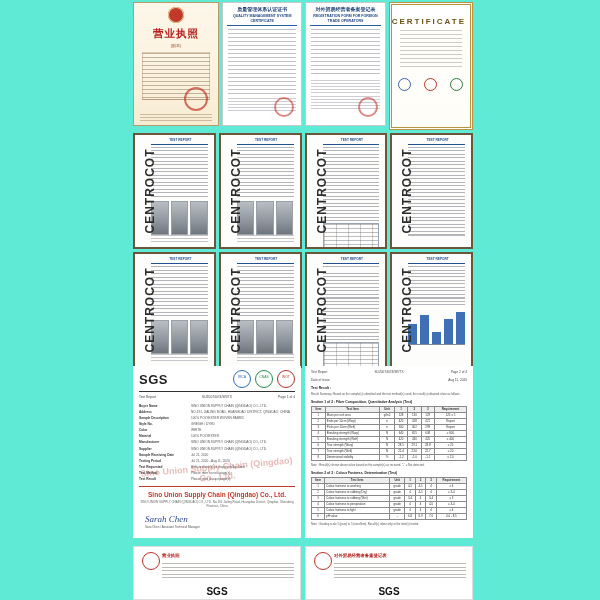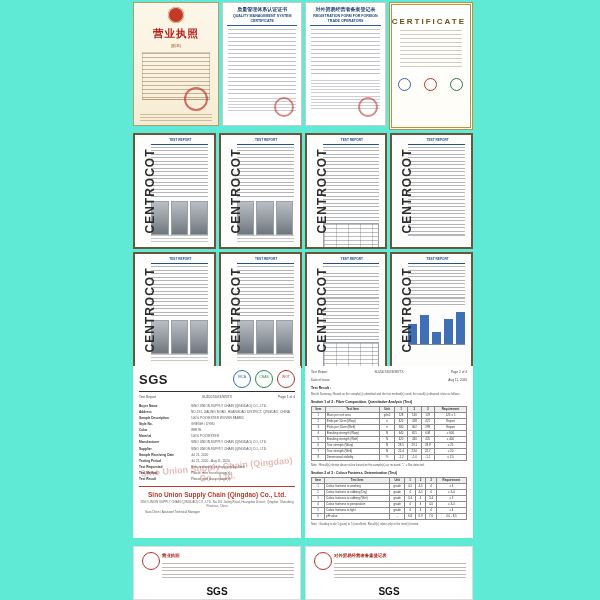--- a/index.html
+++ b/index.html
@@ -656,20 +656,21 @@
             <span>Please refer to next page(s).</span>
           </div>
         <div>
             <b>Test Result</b>
             <span>Please refer to next page(s).</span>
           </div>
       </div>
       <div class="redline"></div>
       <div class="company">Sino Union Supply Chain (Qingdao) Co., Ltd.</div>
       <div class="addr">SINO UNION SUPPLY CHAIN (QINGDAO) CO., LTD. No.191 Jialing Road, Huangdao District, Qingdao, Shandong Province, China</div>
+      <div class="sign">Sarah Chen</div>
       <div class="signlabel">Sara Chen / Assistant Technical Manager</div>
       <div class="wm-diag">Sino Union Supply Chain (Qingdao) Co., Ltd.</div>
     </div>
 
     <div class="sgs sgs-right">
       <div class="rhead">
         <span>Test Report</span>
         <span>SUZ0074074/SR/TX</span>
         <span>Page 2 of 4</span>
       </div>

